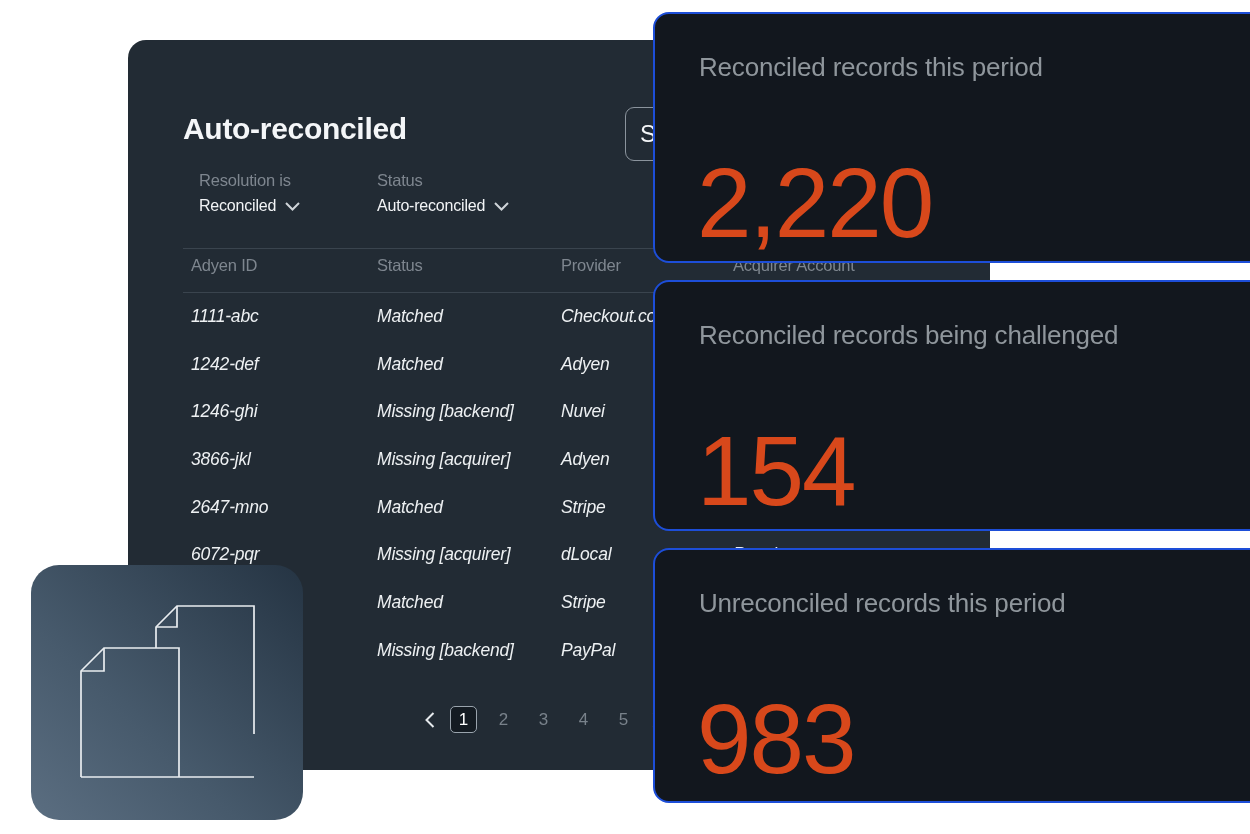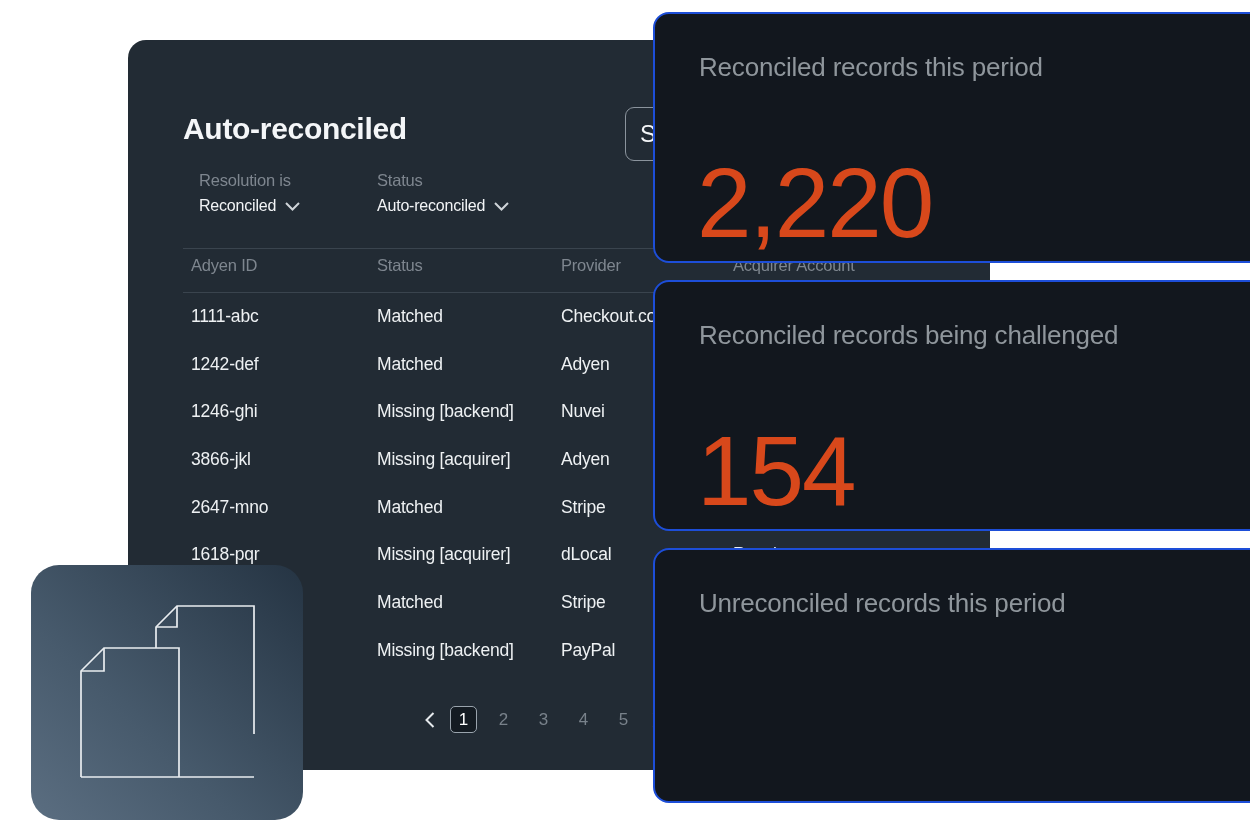--- a/index.html
+++ b/index.html
@@ -20,21 +20,21 @@
   .filter.f0 { left:63px;margin-left:8px; } .filter.f1 { left:249px; }
   .filter-label { font-size:16.5px; color:#7e868f; letter-spacing:-0.2px; margin-bottom:7px; }
   .filter-value { display:flex; align-items:center; gap:9px; font-size:16px;
                   color:#f2f4f6; letter-spacing:-0.2px; cursor:pointer; }
   .divider { position:absolute; left:55px; width:752px; height:1px; background:#3a444e; }
   .div1 { top:208px; } .div2 { top:252px; }
   .thead span, .trow span { position:absolute; white-space:nowrap; }
   .c0 { left:63px; } .c1 { left:249px; } .c2 { left:433px; } .c3 { left:605px; }
   .thead { position:absolute; left:0; top:216px; width:100%; height:20px;
            font-size:16.5px; color:#7e868f; letter-spacing:-0.2px; }
-  .tbody { position:absolute; left:0; top:252px; width:100%; }
+  .tbody { position:absolute; left:0; top:252px; width:100%;font-style:italic; }
   .trow { position:relative; height:47.7px; font-size:17.5px; color:#eef1f3;
           letter-spacing:-0.2px; cursor:pointer; }
   .trow span { top:50%; transform:translateY(-50%); }
   .pagination { position:absolute; left:295px; top:666px; display:flex;
                 align-items:center; gap:13px; }
   .page-item { width:27px; height:27px; display:flex; align-items:center;
                justify-content:center; font-size:17px; color:#79828b; cursor:pointer; }
   .page-item.active { border:1.5px solid #9aa4ad; border-radius:5px; background:#141b22;
                       color:#ffffff; }
   .page-nav { width:14px; height:27px; display:flex; align-items:center;
@@ -130,21 +130,21 @@
         <span class="c2">Adyen</span>
         <span class="c3"></span>
       </div>
       <div class="trow">
         <span class="c0">2647-mno</span>
         <span class="c1">Matched</span>
         <span class="c2">Stripe</span>
         <span class="c3"></span>
       </div>
       <div class="trow">
-        <span class="c0">1618-pqr</span>
+        <span class="c0">6072-pqr</span>
         <span class="c1">Missing [acquirer]</span>
         <span class="c2">dLocal</span>
         <span class="c3">Revolut</span>
       </div>
       <div class="trow">
         <span class="c0"></span>
         <span class="c1">Matched</span>
         <span class="c2">Stripe</span>
         <span class="c3"></span>
       </div>
@@ -195,15 +195,16 @@
     <div class="card-value">2,220</div>
   </section>
 
   <section class="card k1">
     <div class="card-title">Reconciled records being challenged</div>
     <div class="card-value">154</div>
   </section>
 
   <section class="card k2">
     <div class="card-title">Unreconciled records this period</div>
+    <div class="card-value">983</div>
   </section>
 
 </div>
 
 </body></html>

